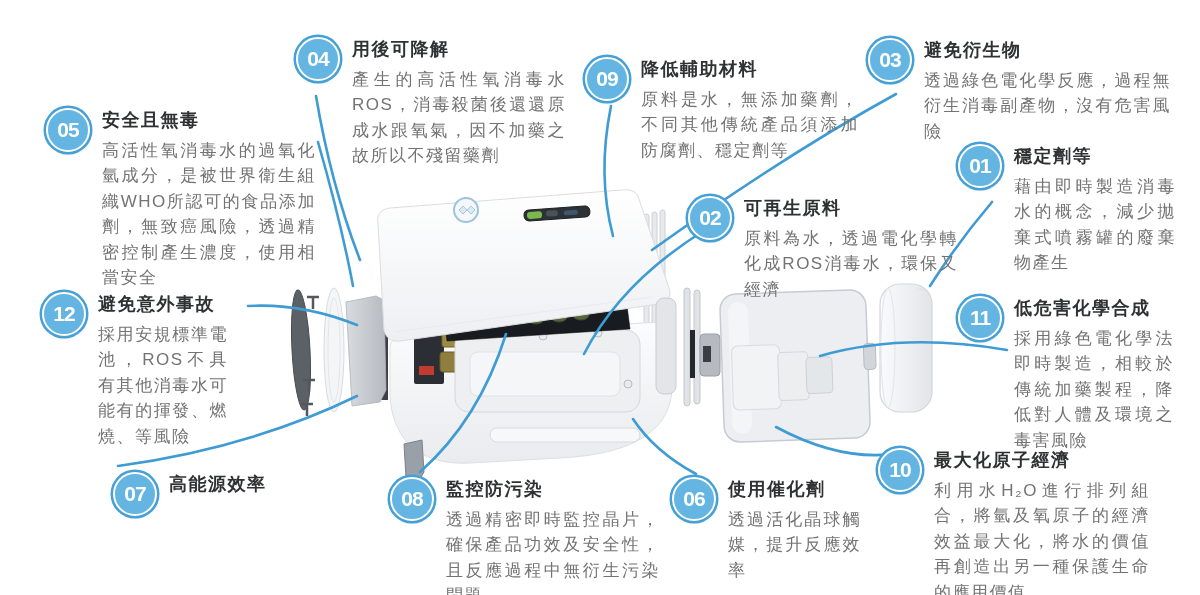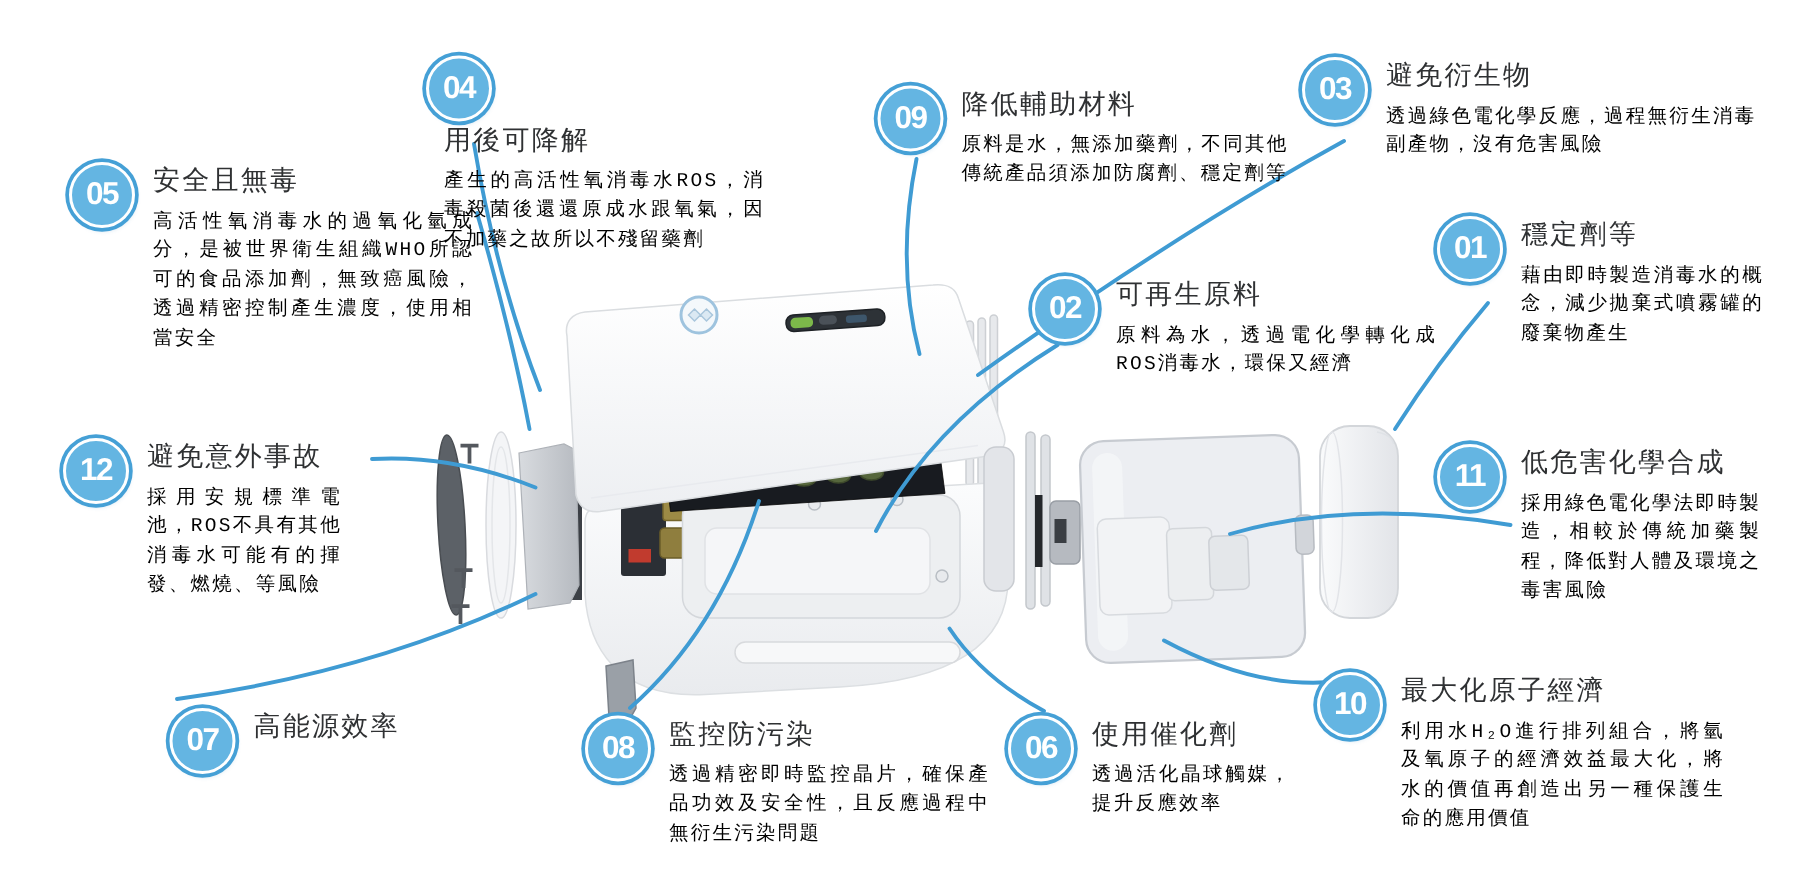--- a/index.html
+++ b/index.html
@@ -12,32 +12,32 @@
   .badge{
     width:40px;height:40px;border-radius:50%;
     background:#64b5e2;border:2px solid #ffffff;
     box-shadow:0 0 0 2.5px #45a0d6, 1px 2px 3px rgba(70,140,190,.25);
     display:flex;align-items:center;justify-content:center;
     color:#ffffff;font-size:21px;font-weight:700;flex:0 0 auto;
     letter-spacing:-1px;
   }
   .content{margin-left:12px;}
   .title{
-    font-size:18px;font-weight:400;color:#2f3133;letter-spacing:1.5px;
+    font-size:18px;font-weight:700;color:#2f3133;letter-spacing:1.5px;
     line-height:1.2;margin-top:2px;white-space:nowrap;
   }
   .body{
-    margin-top:6px;font-size:13px;color:#000000;letter-spacing:1.5px;
-    line-height:1.5;text-align:justify;font-family:Liberation Mono, monospace;
+    margin-top:6px;font-size:17px;color:#737373;letter-spacing:1.5px;
+    line-height:1.5;text-align:justify;
   }
   
   .pos-01{left:958px;top:144px;}  .pos-01 .content{width:162px;}
-  .pos-02{left:688px;top:184px;}  .pos-02 .content{width:214px;}
+  .pos-02{left:688px;top:196px;}  .pos-02 .content{width:214px;}
   .pos-03{left:868px;top:38px;}   .pos-03 .content{width:247px;}
-  .pos-04{left:284px;top:37px;flex-direction:column;}   .pos-04 .content{width:214px;}
+  .pos-04{left:296px;top:37px;}   .pos-04 .content{width:214px;}
   .pos-05{left:46px;top:108px;}   .pos-05 .content{width:214px;}
   .pos-06{left:672px;top:477px;}  .pos-06 .content{width:133px;}
   .pos-07{left:113px;top:472px;}  .pos-07 .content{width:214px;}
   .pos-08{left:390px;top:477px;}  .pos-08 .content{width:214px;}
   .pos-09{left:585px;top:57px;}   .pos-09 .content{width:218px;}
   .pos-10{left:878px;top:448px;}  .pos-10 .content{width:216px;}
   .pos-11{left:958px;top:296px;}  .pos-11 .content{width:160px;}
   .pos-12{left:42px;top:292px;justify-content:center;}   .pos-12 .content{width:130px;}
 </style>
 </head>

